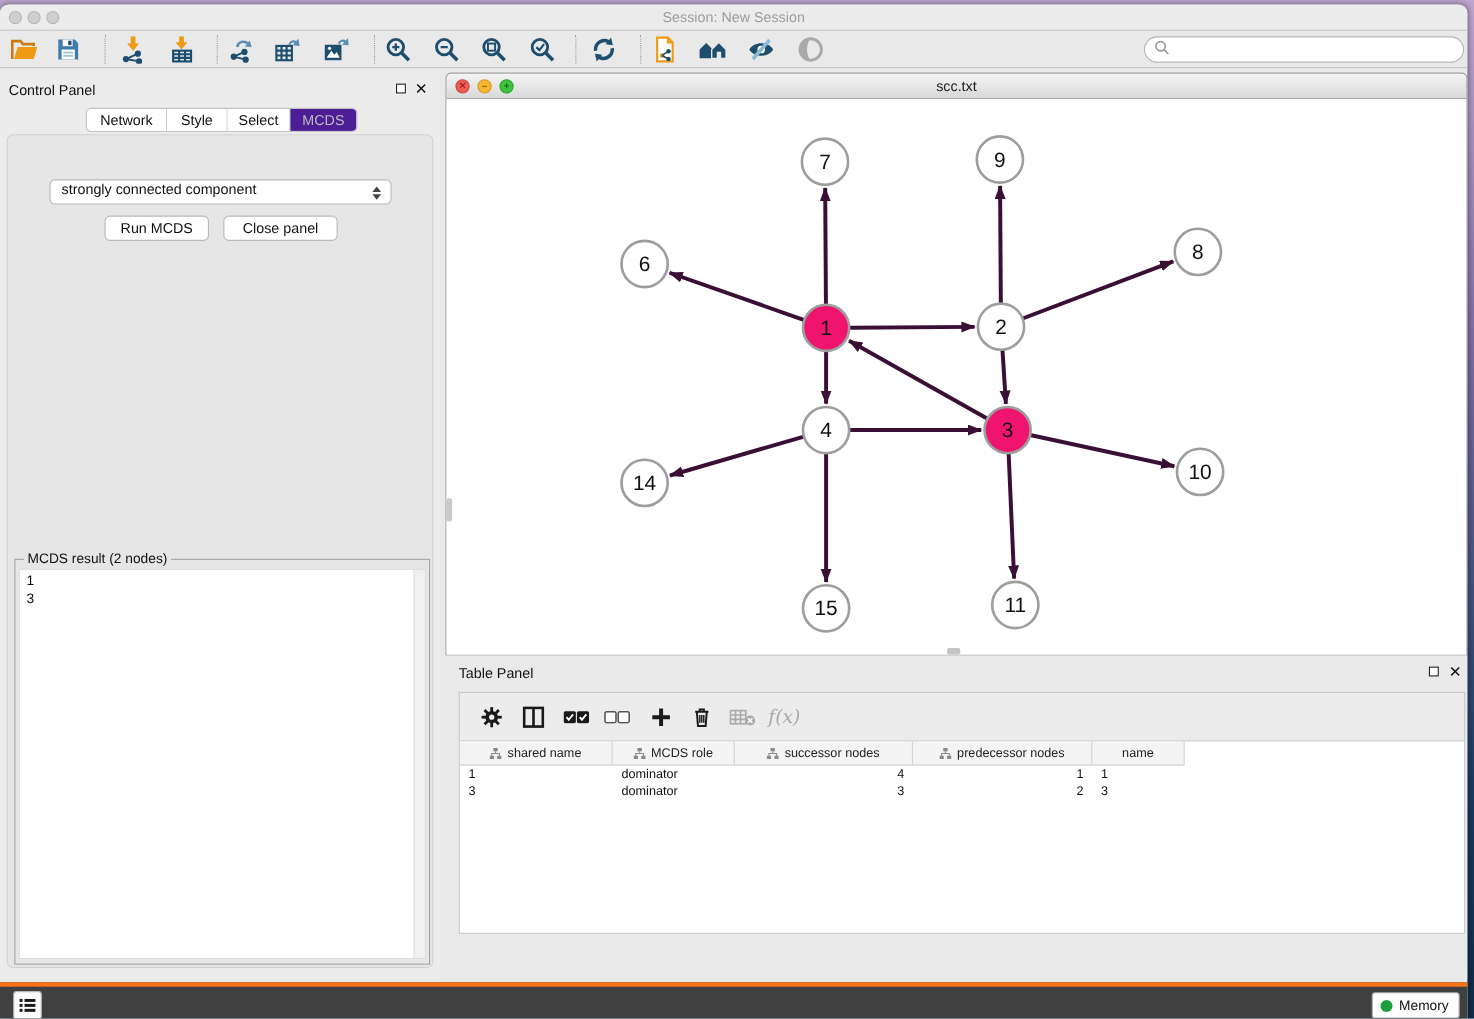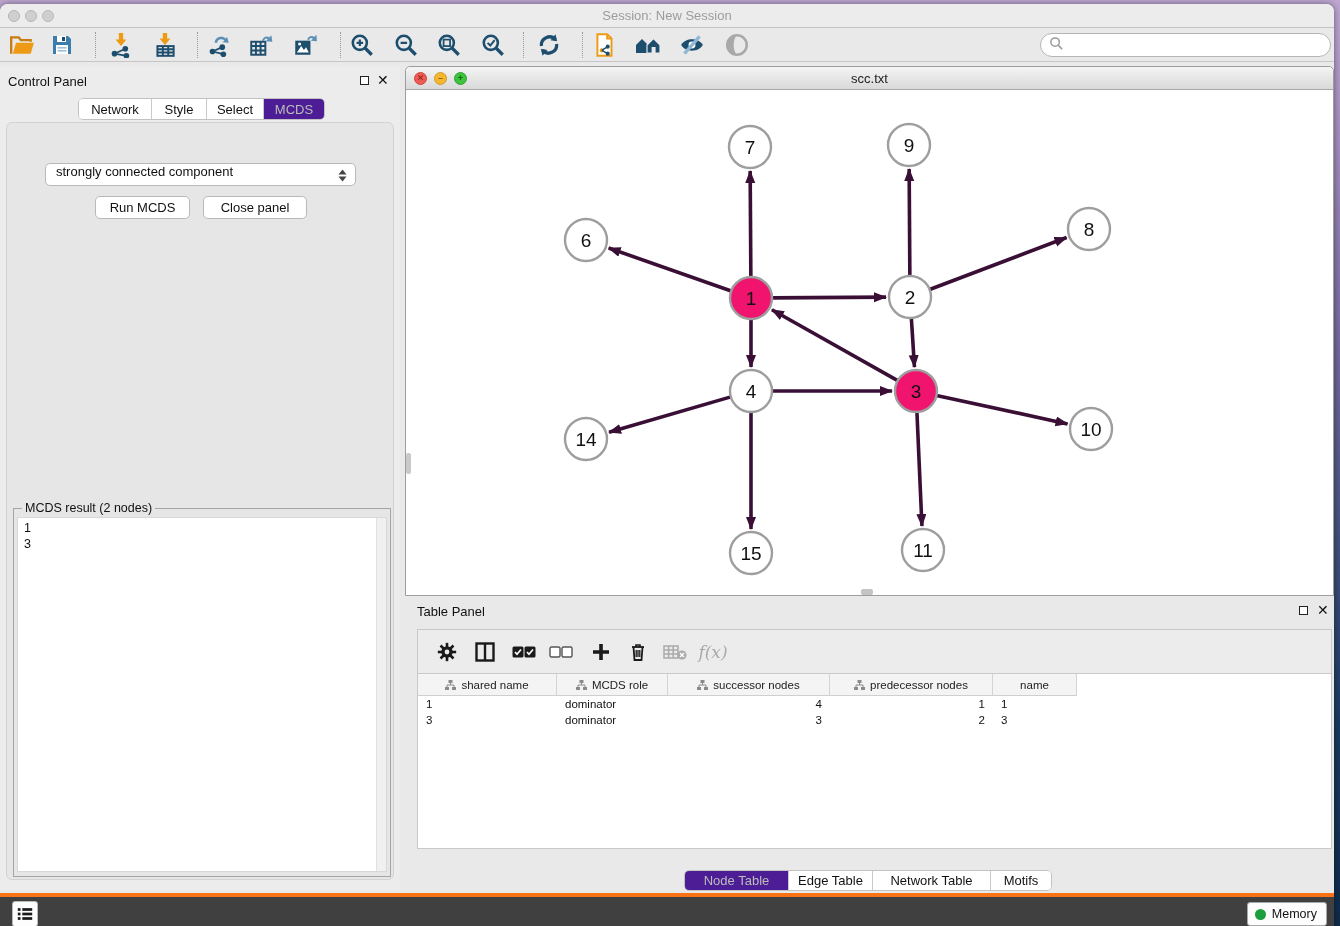--- a/index.html
+++ b/index.html
@@ -507,26 +507,20 @@
           <div class="trow">
             <div class="tcell a-left" style="width: 139px;">3</div>
             <div class="tcell a-left" style="width: 111px;">dominator</div>
             <div class="tcell a-right" style="width: 162px;">3</div>
             <div class="tcell a-right" style="width: 163px;">2</div>
             <div class="tcell a-left" style="width: 84px;">3</div>
           </div>
         </div>
     </div>
 
-    <div class="tp-tabs">
-      <div class="seg selected" style="width:104px">Node Table</div>
-      <div class="seg" style="width:84px">Edge Table</div>
-      <div class="seg" style="width:118px">Network Table</div>
-      <div class="seg" style="width:60px">Motifs</div>
-    </div>
   </div>
 
   <div class="status-bar">
     <div class="list-btn">
       <svg width="18" height="18" viewBox="0 0 20 20">
           <g fill="#1a1a1a">
             <rect x="2" y="3.5" width="3" height="3"></rect>
             <rect x="7" y="3.5" width="11" height="3"></rect>
             <rect x="2" y="8.5" width="3" height="3"></rect>
             <rect x="7" y="8.5" width="11" height="3"></rect>

